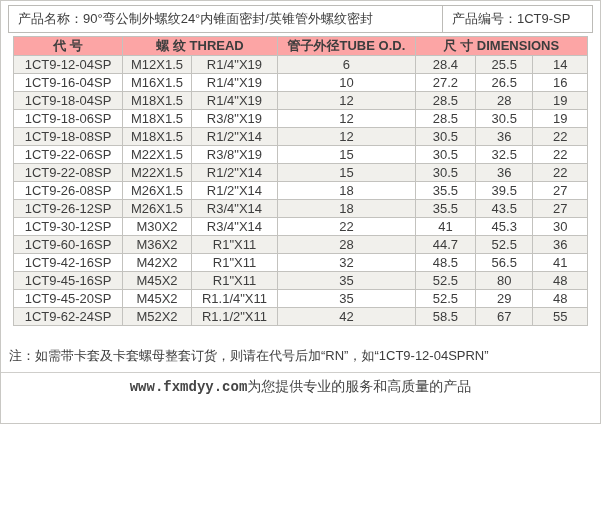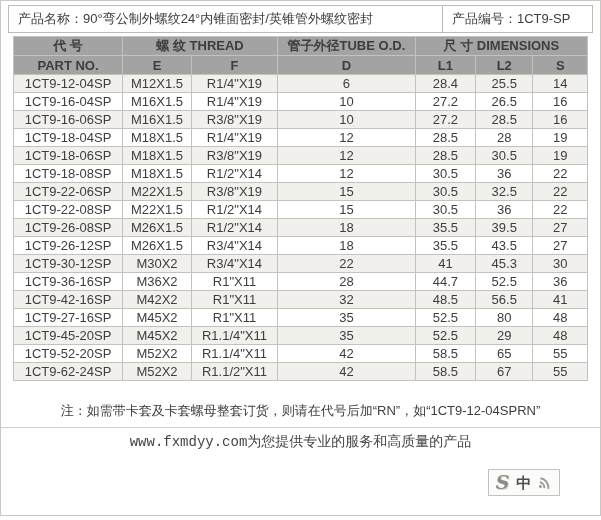--- a/index.html
+++ b/index.html
@@ -1,18 +1,18 @@
 <!DOCTYPE html>
 <html><head>
 <meta charset="utf-8">
 <style>
   html,body{margin:0;padding:0;background:#fff;}
   body{font-family:"Liberation Sans","DejaVu Sans",sans-serif;}
   .page{
-    position:relative;width:601px;height:516px;box-sizing:border-box;
+    position:relative;width:601px;height:424px;box-sizing:border-box;
     border:1px solid #c9c8c4;background:#fff;overflow:hidden;
   }
   
   .info-table{
     border-collapse:collapse;table-layout:fixed;
     margin:4px 7px 0 7px;width:585px;
   }
   .info-table td{
     border:1px solid #bcbbb7;height:27px;box-sizing:border-box;
     padding:0 0 0 9px;font-size:13px;color:#3d3d3d;white-space:nowrap;overflow:hidden;
@@ -21,30 +21,30 @@
   
   .spec-table{
     border-collapse:collapse;table-layout:fixed;
     margin:3px 12px 0 12px;width:575px;
     font-size:13px;color:#3d3d3d;
   }
   .spec-table th,.spec-table td{
     border:1px solid #c3c2be;text-align:center;vertical-align:middle;
     padding:0;box-sizing:border-box;white-space:nowrap;overflow:hidden;
   }
-  .spec-table thead th{background:#a3a3a3;font-weight:bold;height:19px;}
+  .spec-table thead th{background:#fca5a5;font-weight:bold;height:19px;}
   .spec-table tbody td{height:18px;background:#fff;}
   .spec-table tbody tr:nth-child(odd) td{background:#f1f0ec;}
   .c1{width:19%;} .c2{width:12%;} .c3{width:15%;} .c4{width:24%;}
   .c5{width:10.5%;} .c6{width:10%;} .c7{width:9.5%;}
   
-  .note{margin:21px 8px 0 8px;font-size:13px;color:#3d3d3d;white-space:nowrap;text-align:center;}
+  .note{margin:21px 8px 0 8px;font-size:13px;color:#3d3d3d;white-space:nowrap;}
   .divider{border-top:1px solid #cfcecb;margin-top:7px;}
   .footer{text-align:center;margin-top:5px;font-size:14px;color:#454545;}
-  .footer .url{font-family:"Liberation Mono","DejaVu Sans Mono",monospace;font-weight:normal;}
+  .footer .url{font-family:"Liberation Mono","DejaVu Sans Mono",monospace;font-weight:bold;}
   
   .widget{
     position:absolute;left:487px;top:468px;width:72px;height:27px;z-index:5;
     box-sizing:border-box;border:1px solid #c2c2c0;background:#fbfbfa;
     display:flex;align-items:center;justify-content:space-evenly;
   }
   .widget .w-s{
     font-family:"DejaVu Serif","Liberation Serif",serif;
     font-weight:bold;font-style:italic;font-size:19px;line-height:1;
     color:#8d8b83;text-shadow:1px 1px 0 #d8d6cf;cursor:pointer;
@@ -76,29 +76,20 @@
         <col class="c6">
         <col class="c7">
     </colgroup>
     <thead>
       <tr>
         <th>代 号</th>
         <th colspan="2">螺 纹  THREAD</th>
         <th>管子外径TUBE O.D.</th>
         <th colspan="3">尺 寸  DIMENSIONS</th>
       </tr>
-      <tr>
-        <th>PART NO.</th>
-        <th>E</th>
-        <th>F</th>
-        <th>D</th>
-        <th>L1</th>
-        <th>L2</th>
-        <th>S</th>
-      </tr>
     </thead>
     <tbody>
         <tr>
           <td>1CT9-12-04SP</td>
           <td>M12X1.5</td>
           <td>R1/4"X19</td>
           <td>6</td>
           <td>28.4</td>
           <td>25.5</td>
           <td>14</td>
@@ -106,29 +97,20 @@
         <tr>
           <td>1CT9-16-04SP</td>
           <td>M16X1.5</td>
           <td>R1/4"X19</td>
           <td>10</td>
           <td>27.2</td>
           <td>26.5</td>
           <td>16</td>
         </tr>
         <tr>
-          <td>1CT9-16-06SP</td>
-          <td>M16X1.5</td>
-          <td>R3/8"X19</td>
-          <td>10</td>
-          <td>27.2</td>
-          <td>28.5</td>
-          <td>16</td>
-        </tr>
-        <tr>
           <td>1CT9-18-04SP</td>
           <td>M18X1.5</td>
           <td>R1/4"X19</td>
           <td>12</td>
           <td>28.5</td>
           <td>28</td>
           <td>19</td>
         </tr>
         <tr>
           <td>1CT9-18-06SP</td>
@@ -187,63 +169,54 @@
         <tr>
           <td>1CT9-30-12SP</td>
           <td>M30X2</td>
           <td>R3/4"X14</td>
           <td>22</td>
           <td>41</td>
           <td>45.3</td>
           <td>30</td>
         </tr>
         <tr>
-          <td>1CT9-36-16SP</td>
+          <td>1CT9-60-16SP</td>
           <td>M36X2</td>
           <td>R1"X11</td>
           <td>28</td>
           <td>44.7</td>
           <td>52.5</td>
           <td>36</td>
         </tr>
         <tr>
           <td>1CT9-42-16SP</td>
           <td>M42X2</td>
           <td>R1"X11</td>
           <td>32</td>
           <td>48.5</td>
           <td>56.5</td>
           <td>41</td>
         </tr>
         <tr>
-          <td>1CT9-27-16SP</td>
+          <td>1CT9-45-16SP</td>
           <td>M45X2</td>
           <td>R1"X11</td>
           <td>35</td>
           <td>52.5</td>
           <td>80</td>
           <td>48</td>
         </tr>
         <tr>
           <td>1CT9-45-20SP</td>
           <td>M45X2</td>
           <td>R1.1/4"X11</td>
           <td>35</td>
           <td>52.5</td>
           <td>29</td>
           <td>48</td>
-        </tr>
-        <tr>
-          <td>1CT9-52-20SP</td>
-          <td>M52X2</td>
-          <td>R1.1/4"X11</td>
-          <td>42</td>
-          <td>58.5</td>
-          <td>65</td>
-          <td>55</td>
         </tr>
         <tr>
           <td>1CT9-62-24SP</td>
           <td>M52X2</td>
           <td>R1.1/2"X11</td>
           <td>42</td>
           <td>58.5</td>
           <td>67</td>
           <td>55</td>
         </tr>

